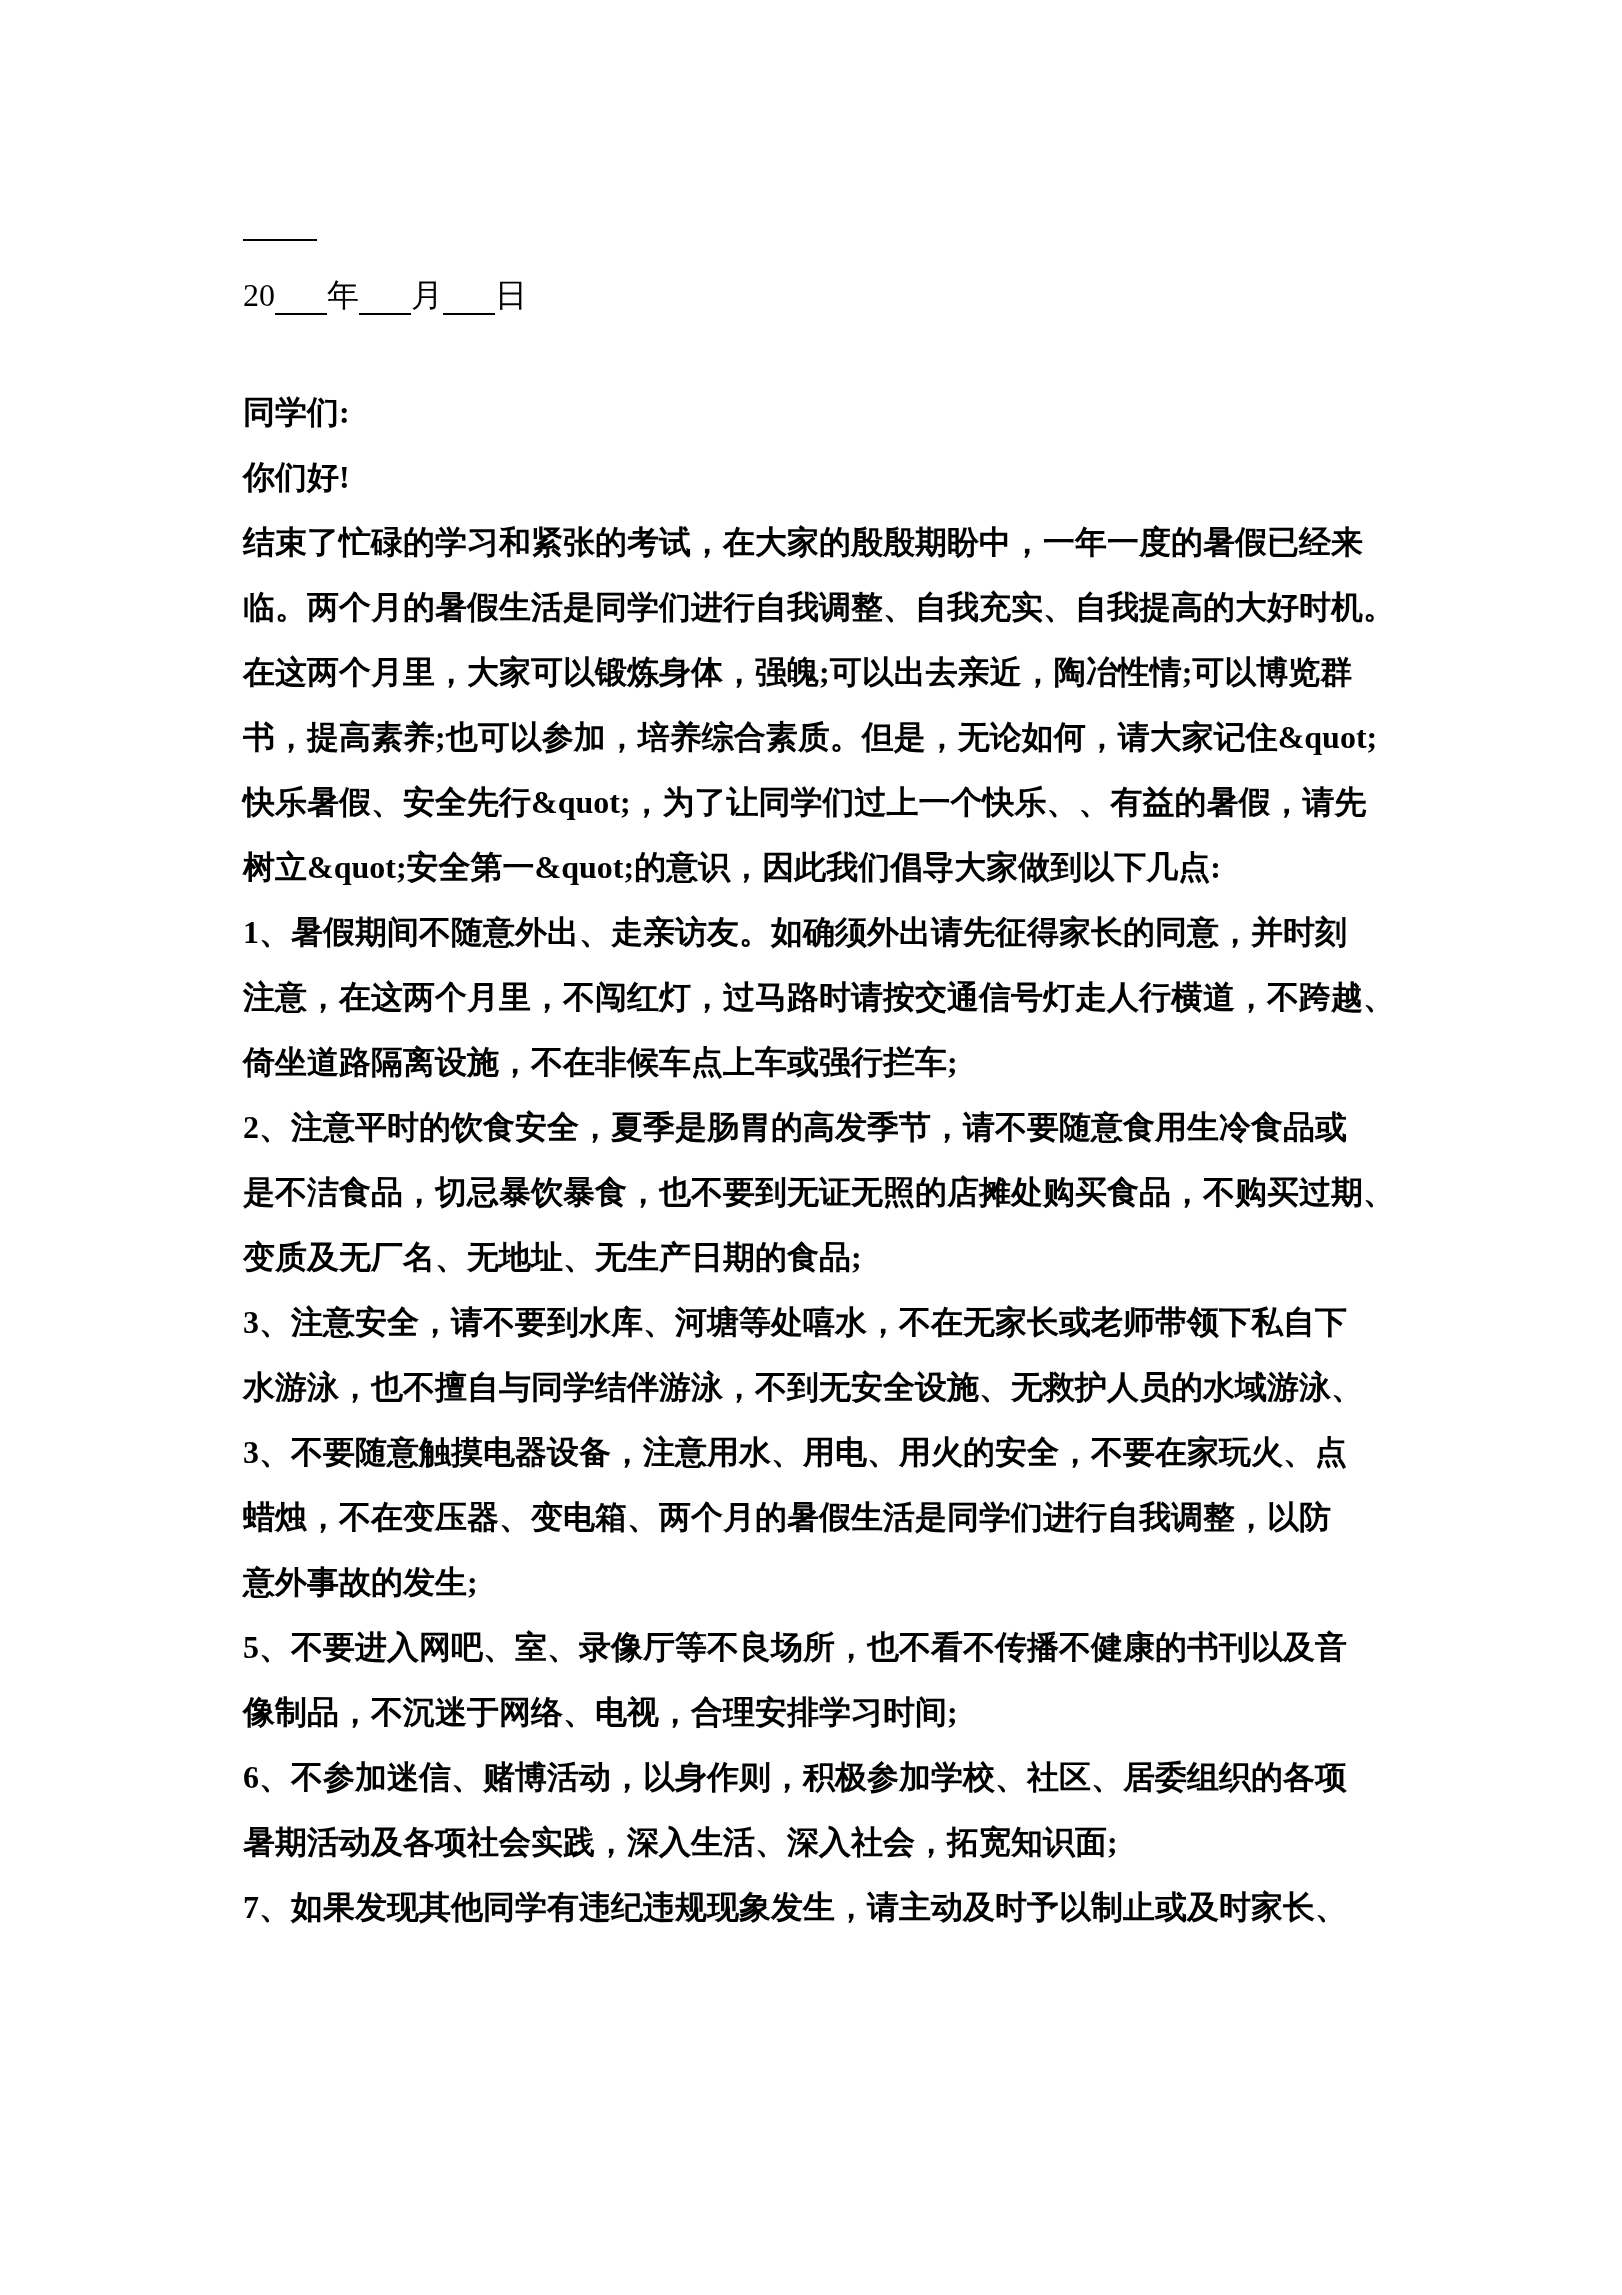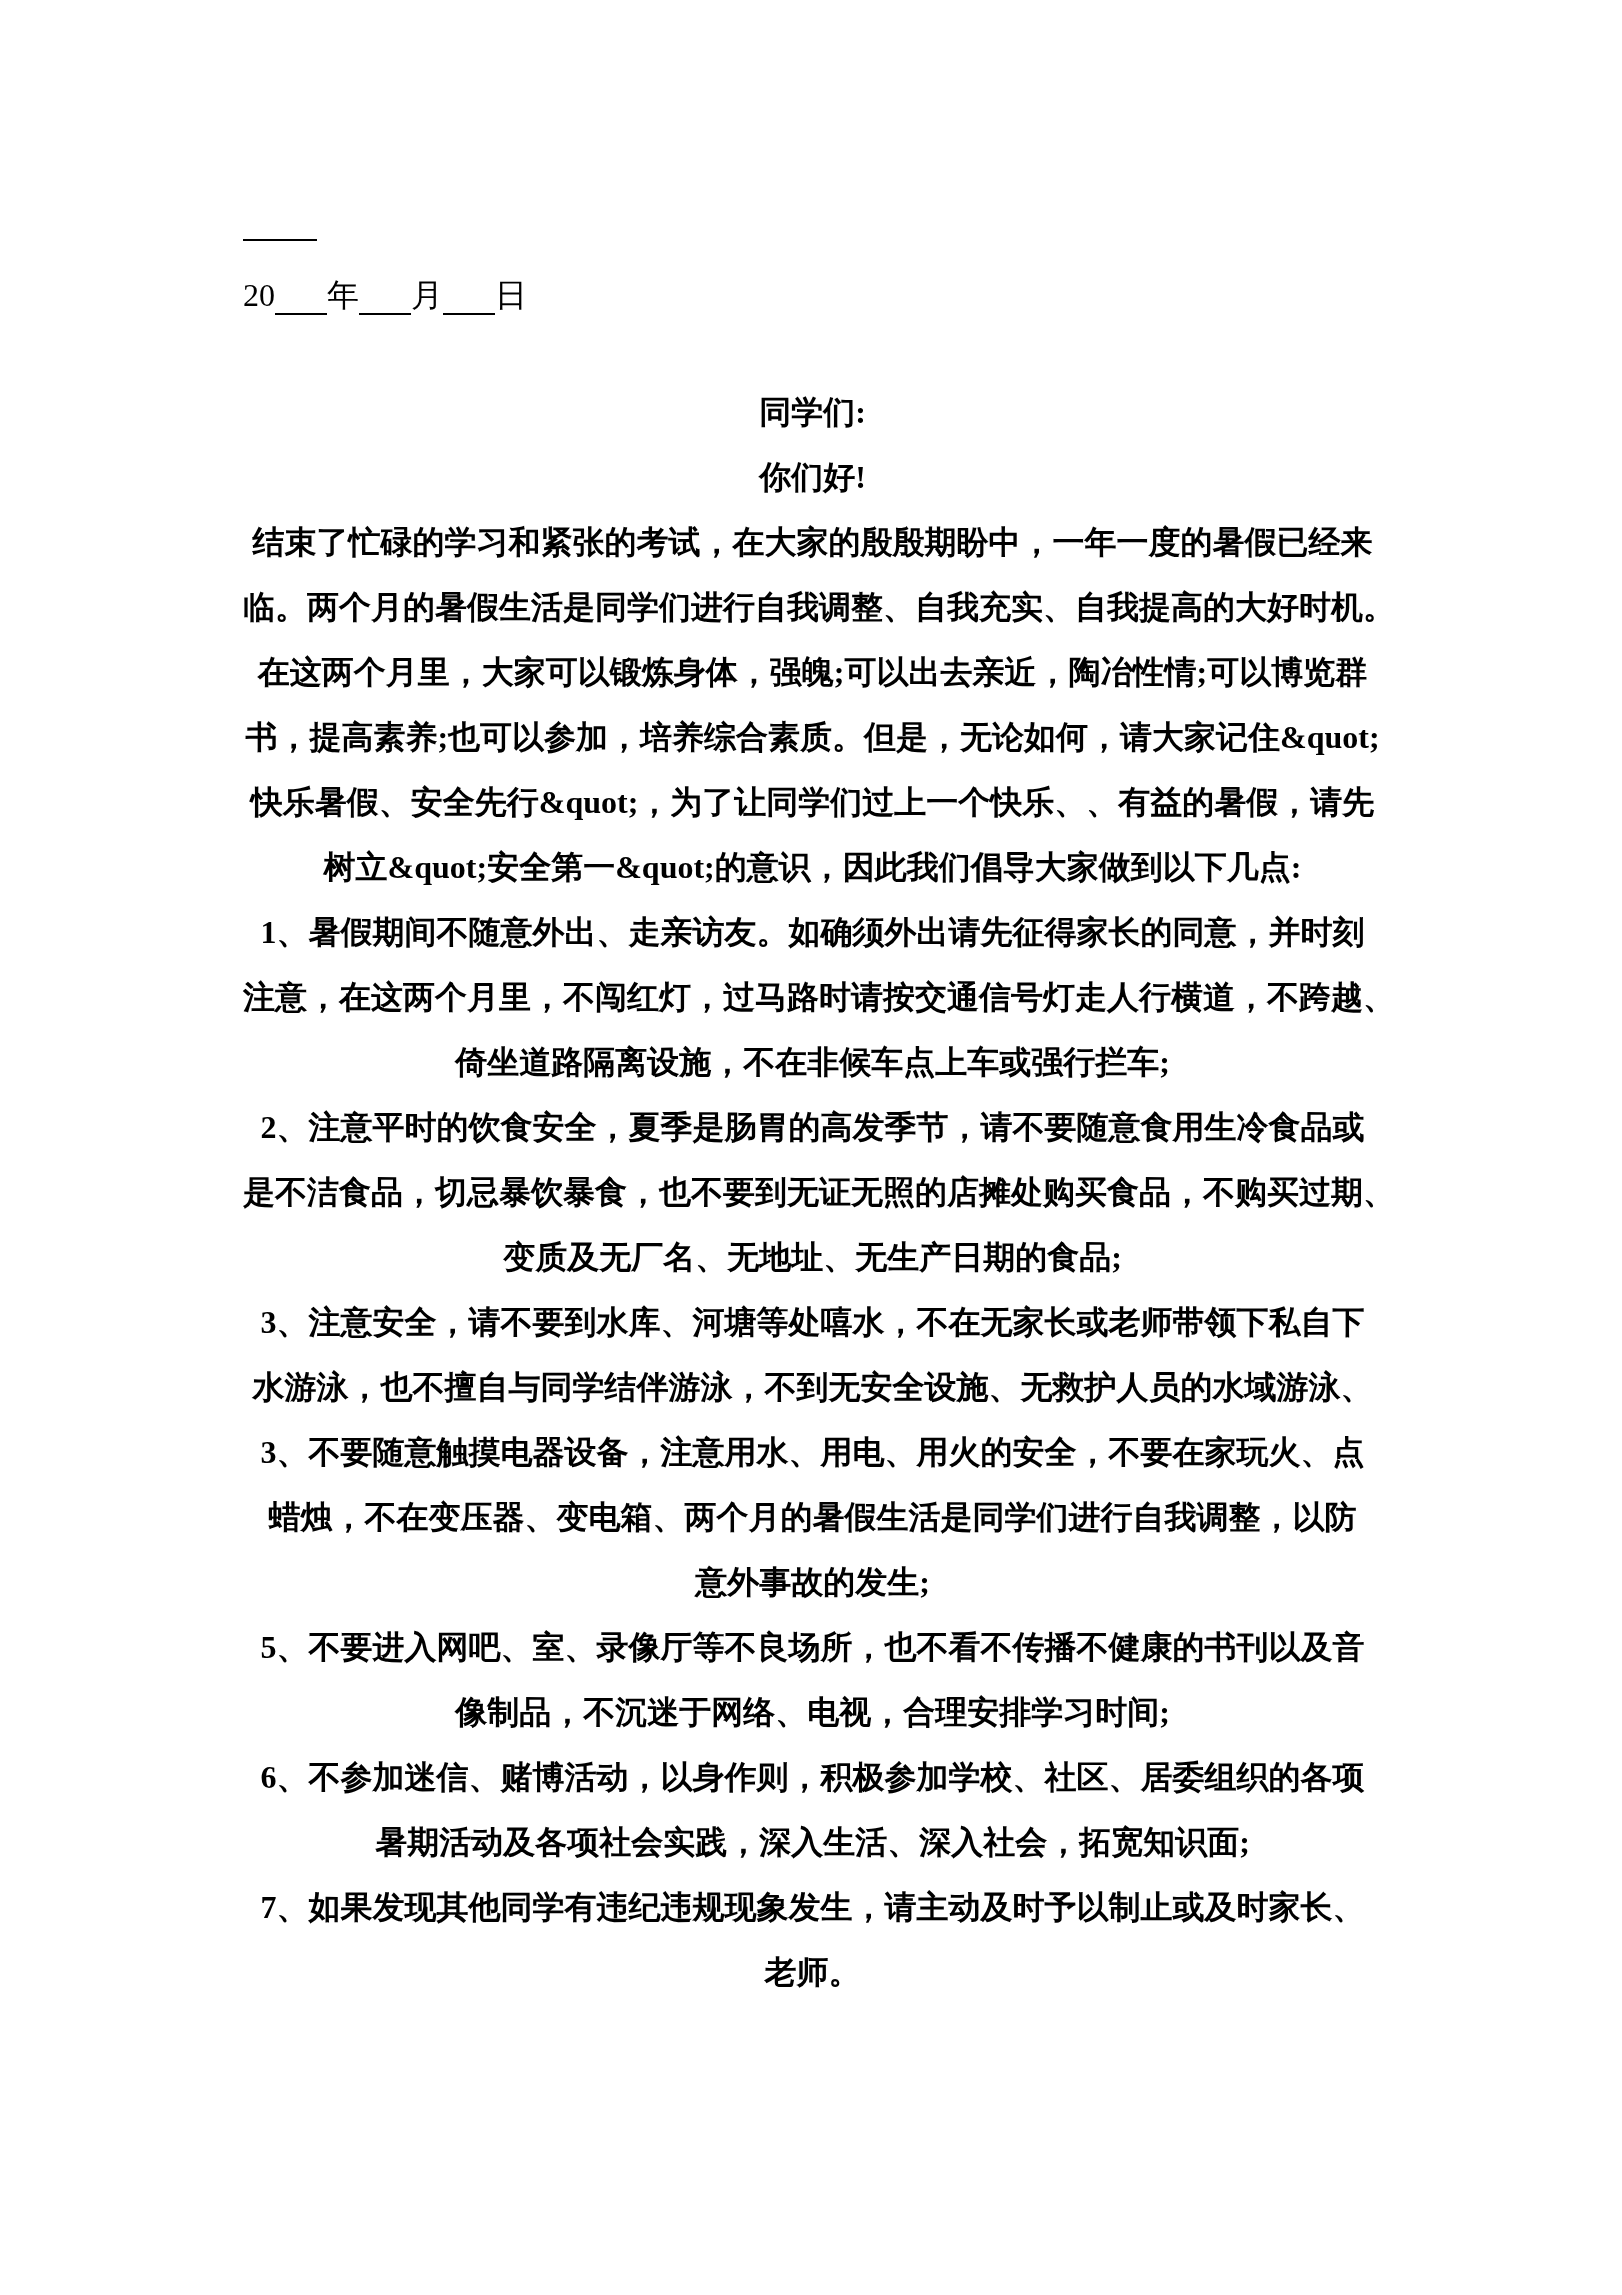--- a/index.html
+++ b/index.html
@@ -8,21 +8,20 @@
     background: #ffffff;
   }
   .page {
     position: relative;
     width: 1623px;
     height: 2295px;
     background: #ffffff;
     color: #000000;
     font-family: "Liberation Serif", "DejaVu Serif", serif;
     overflow: hidden;
-    text-align: center;
   }
   
   .sig-line {
     position: absolute;
     left: 243px;
     top: 239px;
     width: 74px;
     height: 2px;
     background: #000000;
   }
@@ -88,17 +87,16 @@
       <div class="line">3、注意安全，请不要到水库、河塘等处嘻水，不在无家长或老师带领下私自下</div>
       <div class="line">水游泳，也不擅自与同学结伴游泳，不到无安全设施、无救护人员的水域游泳、</div>
       <div class="line">3、不要随意触摸电器设备，注意用水、用电、用火的安全，不要在家玩火、点</div>
       <div class="line">蜡烛，不在变压器、变电箱、两个月的暑假生活是同学们进行自我调整，以防</div>
       <div class="line">意外事故的发生;</div>
       <div class="line">5、不要进入网吧、室、录像厅等不良场所，也不看不传播不健康的书刊以及音</div>
       <div class="line">像制品，不沉迷于网络、电视，合理安排学习时间;</div>
       <div class="line">6、不参加迷信、赌博活动，以身作则，积极参加学校、社区、居委组织的各项</div>
       <div class="line">暑期活动及各项社会实践，深入生活、深入社会，拓宽知识面;</div>
       <div class="line">7、如果发现其他同学有违纪违规现象发生，请主动及时予以制止或及时家长、</div>
-      <div class="line">老师。</div>
     </div>
 
 </div>
 
 
 </body></html>

